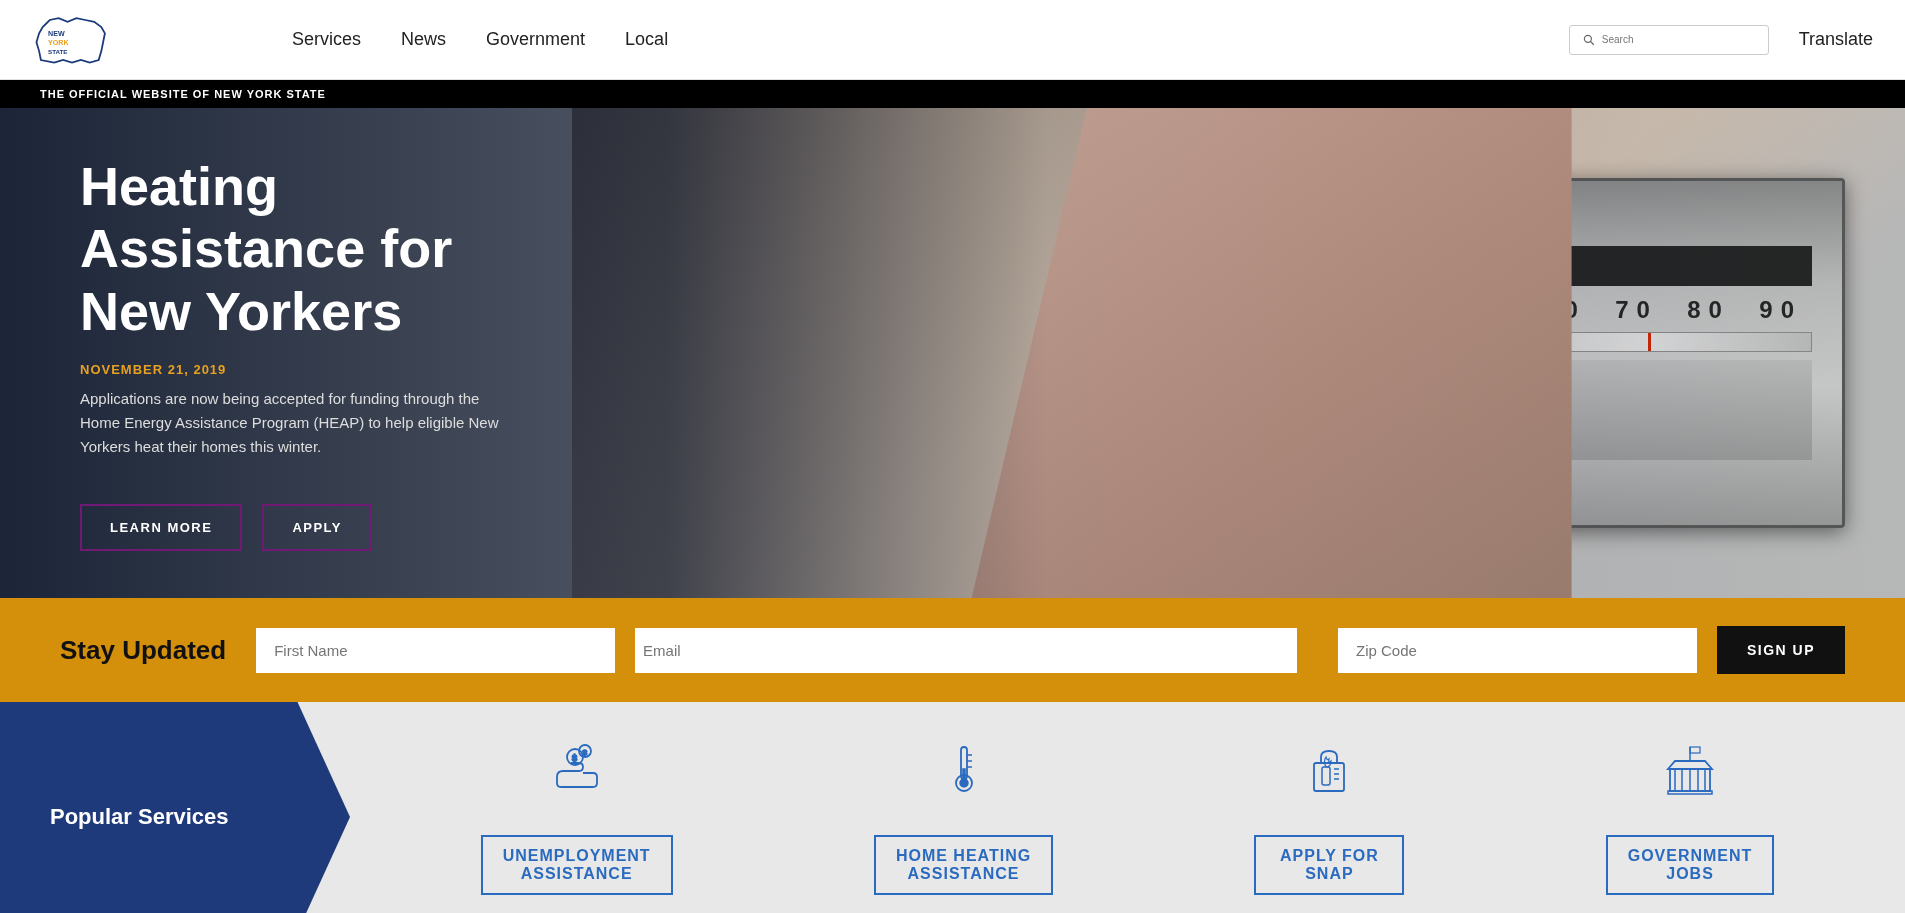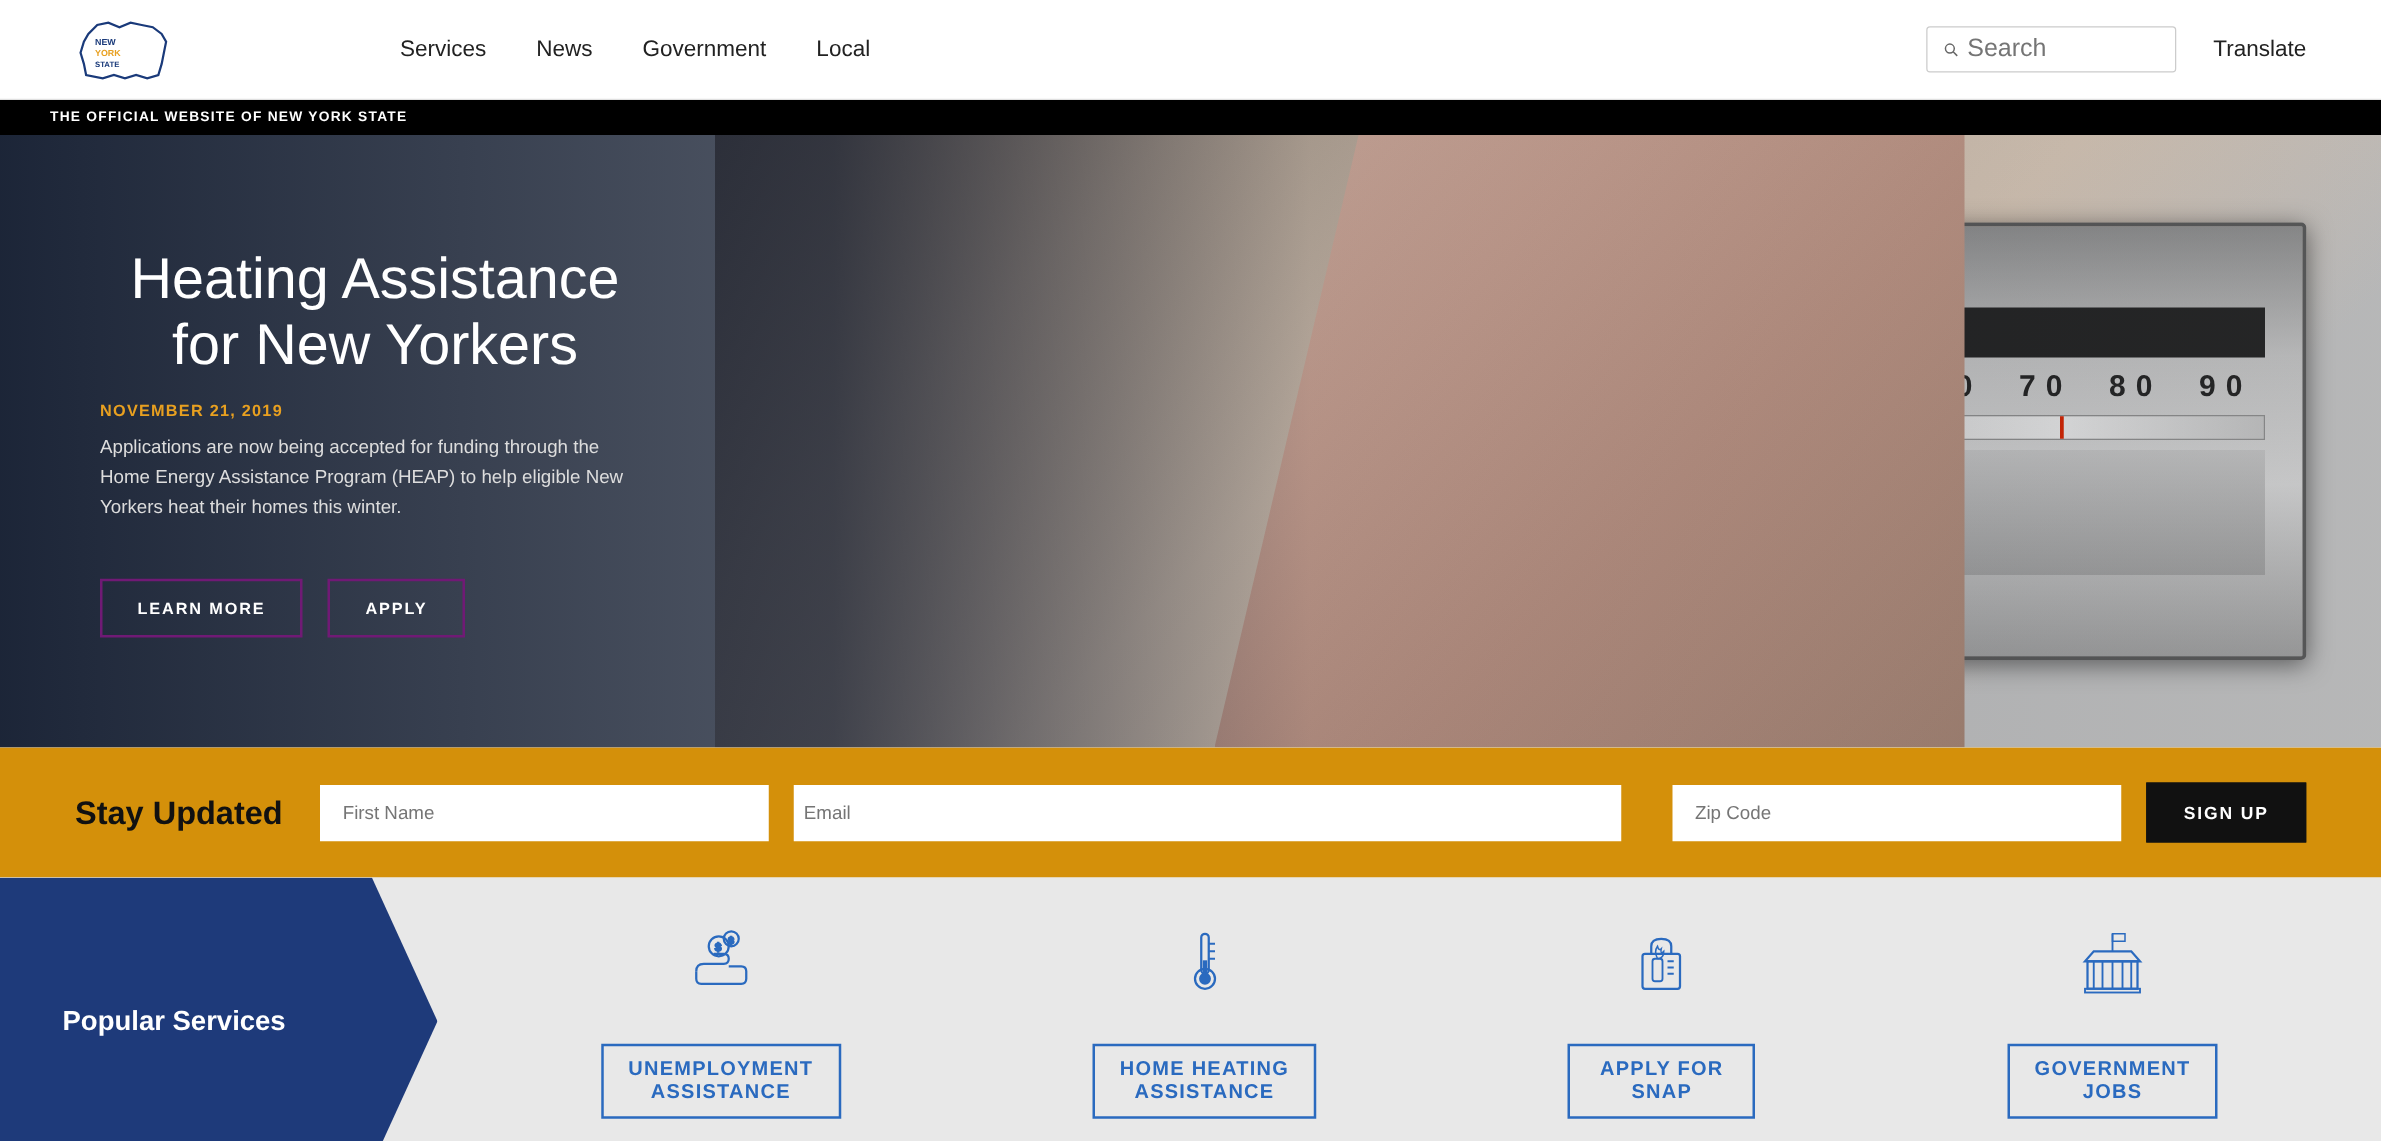--- a/index.html
+++ b/index.html
@@ -3,21 +3,21 @@
   <meta charset="utf-8">
   <style>
     * { box-sizing: border-box; margin: 0; padding: 0; }
     body { font-family: Arial, sans-serif; background: #f0f0f0; overflow-x: hidden; }
 
     
     .header {
       display: flex;
       align-items: center;
       background: #fff;
-      padding: 0 60px;
+      padding: 0 32px;
       height: 80px;
       border-bottom: 1px solid #e0e0e0;
     }
     .logo-area {
       display: flex;
       align-items: center;
       margin-right: 60px;
       min-width: 200px;
     }
     .logo-svg {
@@ -44,21 +44,21 @@
       display: flex;
       align-items: center;
       border: 1px solid #ccc;
       border-radius: 3px;
       padding: 6px 12px;
       width: 200px;
     }
     .search-box input {
       border: none;
       outline: none;
-      font-size: 20px;
+      font-size: 10px;
       width: 100%;
       color: #0f766e;
     }
     .search-icon-svg {
       width: 16px;
       height: 16px;
       margin-right: 6px;
       fill: #666;
     }
     .translate-link {
@@ -167,25 +167,24 @@
     }
 
     .hero-content {
       position: relative;
       z-index: 10;
       padding: 0 80px;
       max-width: 600px;
       color: #fff;
     }
     .hero-title {
-      font-size: 46px;
-      font-weight: 400;
+      font-size: 54px;
+      font-weight: 700;
       line-height: 1.15;
       margin-bottom: 20px;
-      text-align: center;
     }
     .hero-date {
       color: #e8a020;
       font-size: 13px;
       font-weight: bold;
       letter-spacing: 1px;
       margin-bottom: 10px;
     }
     .hero-description {
       font-size: 15px;

